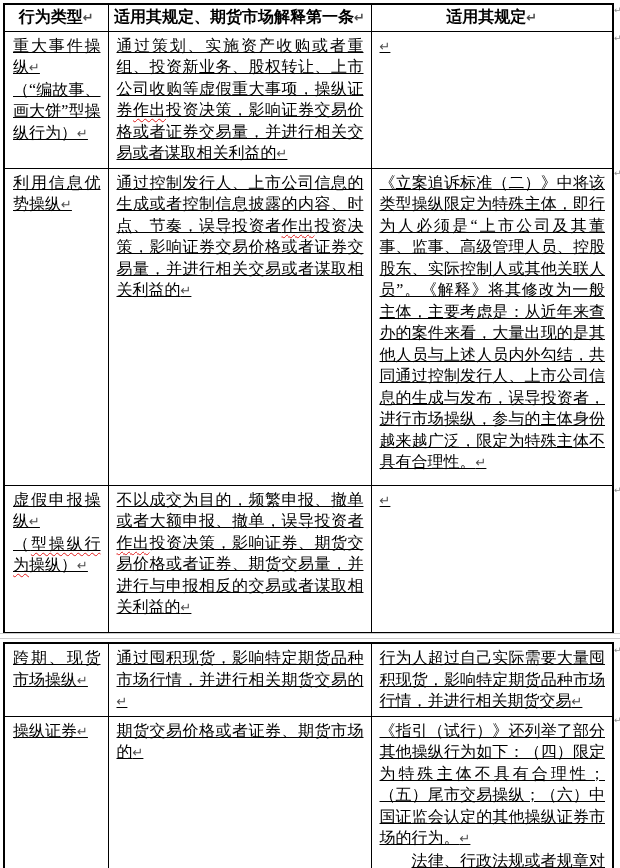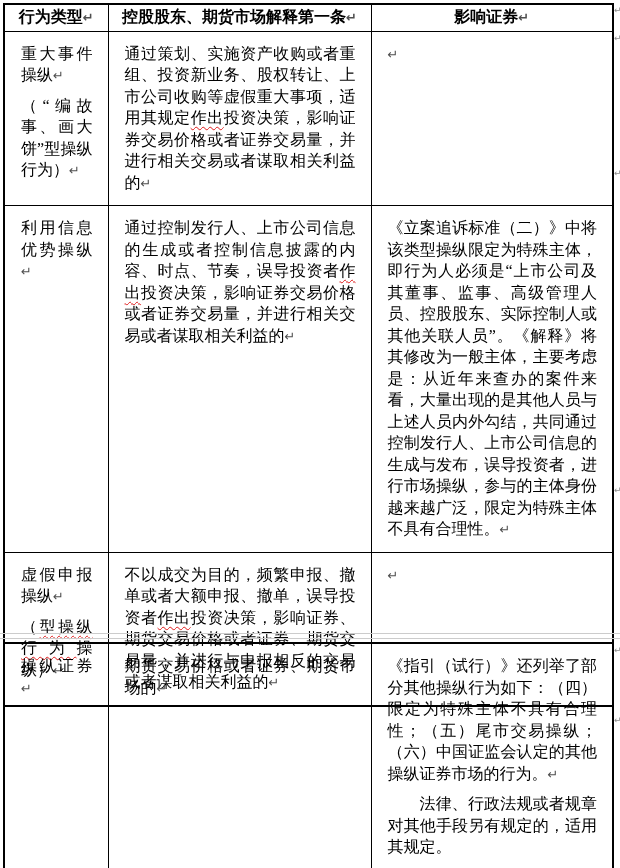--- a/index.html
+++ b/index.html
@@ -39,21 +39,21 @@
   }
   .col-type{width:104px;}
   .col-def{width:263px;}
   .col-feat{width:242px;}
   tr.h-header{height:27px;}
   tr.h-r1{height:135px;}
   tr.h-r2{height:317px;}
   tr.h-r3{height:148px;padding-left:36px;}
   tr.h2-r1{height:70px;}
   tr.h2-r2{height:176px;}
-  .doc p{margin:8px;padding:0;}
+  .doc p{margin:0;padding:0;text-decoration:underline;}
   .indent2{text-indent:2em;}
   .wavy{
     text-decoration-line:underline;
     text-decoration-style:wavy;
     text-decoration-color:#e01b1b;
     text-decoration-thickness:1px;
     text-underline-offset:3px;
     text-decoration-skip-ink:none;
   }
   .pmark{
@@ -85,31 +85,31 @@
 
   <table class="doc t1">
     <colgroup>
       <col class="col-type">
         <col class="col-def">
         <col class="col-feat">
     </colgroup>
     <tbody>
         <tr class="h-header">
       <th><span>行为类型</span><span class="pmark">↵</span></th>
-      <th><span>控股股东、期货市场解释第一条</span><span class="pmark">↵</span></th>
-      <th><span>影响证券</span><span class="pmark">↵</span></th>
+      <th><span>适用其规定、期货市场解释第一条</span><span class="pmark">↵</span></th>
+      <th><span>适用其规定</span><span class="pmark">↵</span></th>
     </tr>
 
     <tr class="h-r1">
       <td>
         <p><span>重大事件操纵</span><span class="pmark">↵</span></p>
         <p><span>（“编故事、画大饼”型操纵行为）</span><span class="pmark">↵</span></p>
       </td>
       <td>
-        <p><span>通过策划、实施资产收购或者重组、投资新业务、股权转让、上市公司收购等虚假重大事项，适用其规定</span><span class="wavy">作出</span><span>投资决策，影响证券交易价格或者证券交易量，并进行相关交易或者谋取相关利益的</span><span class="pmark">↵</span></p>
+        <p><span>通过策划、实施资产收购或者重组、投资新业务、股权转让、上市公司收购等虚假重大事项，操纵证券</span><span class="wavy">作出</span><span>投资决策，影响证券交易价格或者证券交易量，并进行相关交易或者谋取相关利益的</span><span class="pmark">↵</span></p>
       </td>
       <td>
         <p><span class="pmark">↵</span></p>
       </td>
     </tr>
 
     <tr class="h-r2">
       <td>
         <p><span>利用信息优势操纵</span><span class="pmark">↵</span></p>
       </td>
@@ -139,20 +139,31 @@
   <div class="split-line split-a"></div>
   <div class="split-line split-b"></div>
 
   <table class="doc t2">
     <colgroup>
       <col class="col-type">
         <col class="col-def">
         <col class="col-feat">
     </colgroup>
     <tbody>
+        <tr class="h2-r1">
+      <td>
+        <p><span>跨期、现货市场操纵</span><span class="pmark">↵</span></p>
+      </td>
+      <td>
+        <p><span>通过囤积现货，影响特定期货品种市场行情，并进行相关期货交易的</span><span class="pmark">↵</span></p>
+      </td>
+      <td>
+        <p><span>行为人超过自己实际需要大量囤积现货，影响特定期货品种市场行情，并进行相关期货交易</span><span class="pmark">↵</span></p>
+      </td>
+    </tr>
 
     <tr class="h2-r2">
       <td>
         <p><span>操纵证券</span><span class="pmark">↵</span></p>
       </td>
       <td>
         <p><span>期货交易价格或者证券、期货市场的</span><span class="pmark">↵</span></p>
       </td>
       <td>
         <p><span>《指引（试行）》还列举了部分其他操纵行为如下：（四）限定为特殊主体不具有合理性；（五）尾市交易操纵；（六）中国证监会认定的其他操纵证券市场的行为。</span><span class="pmark">↵</span></p>

